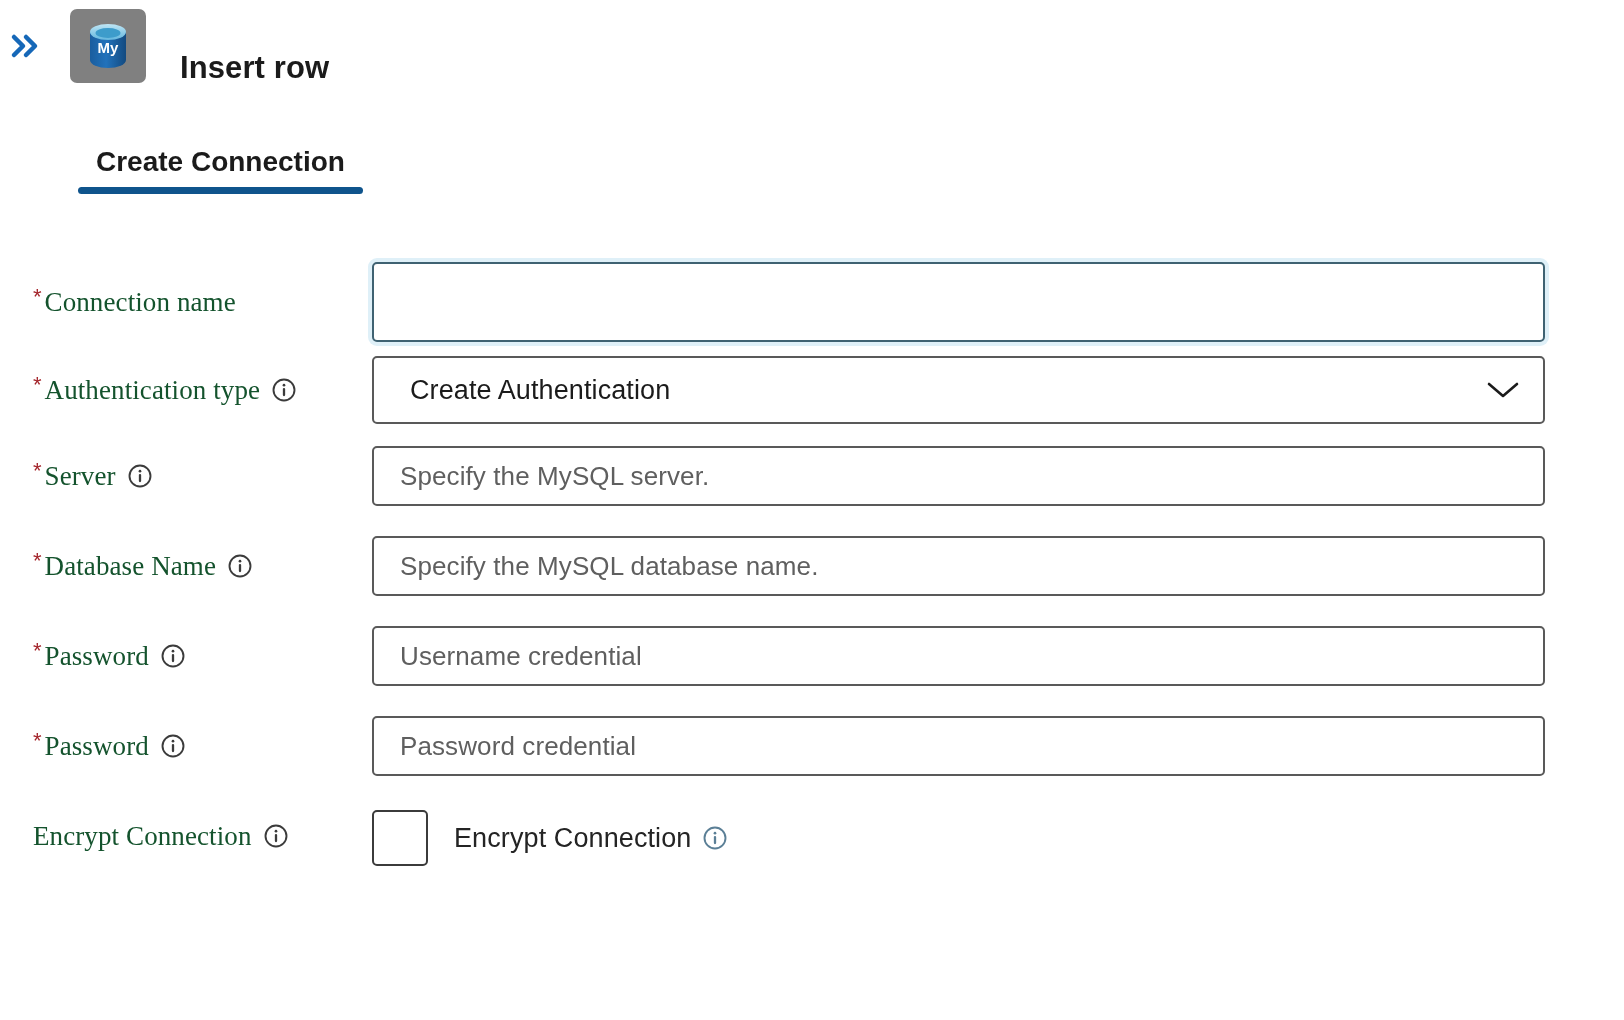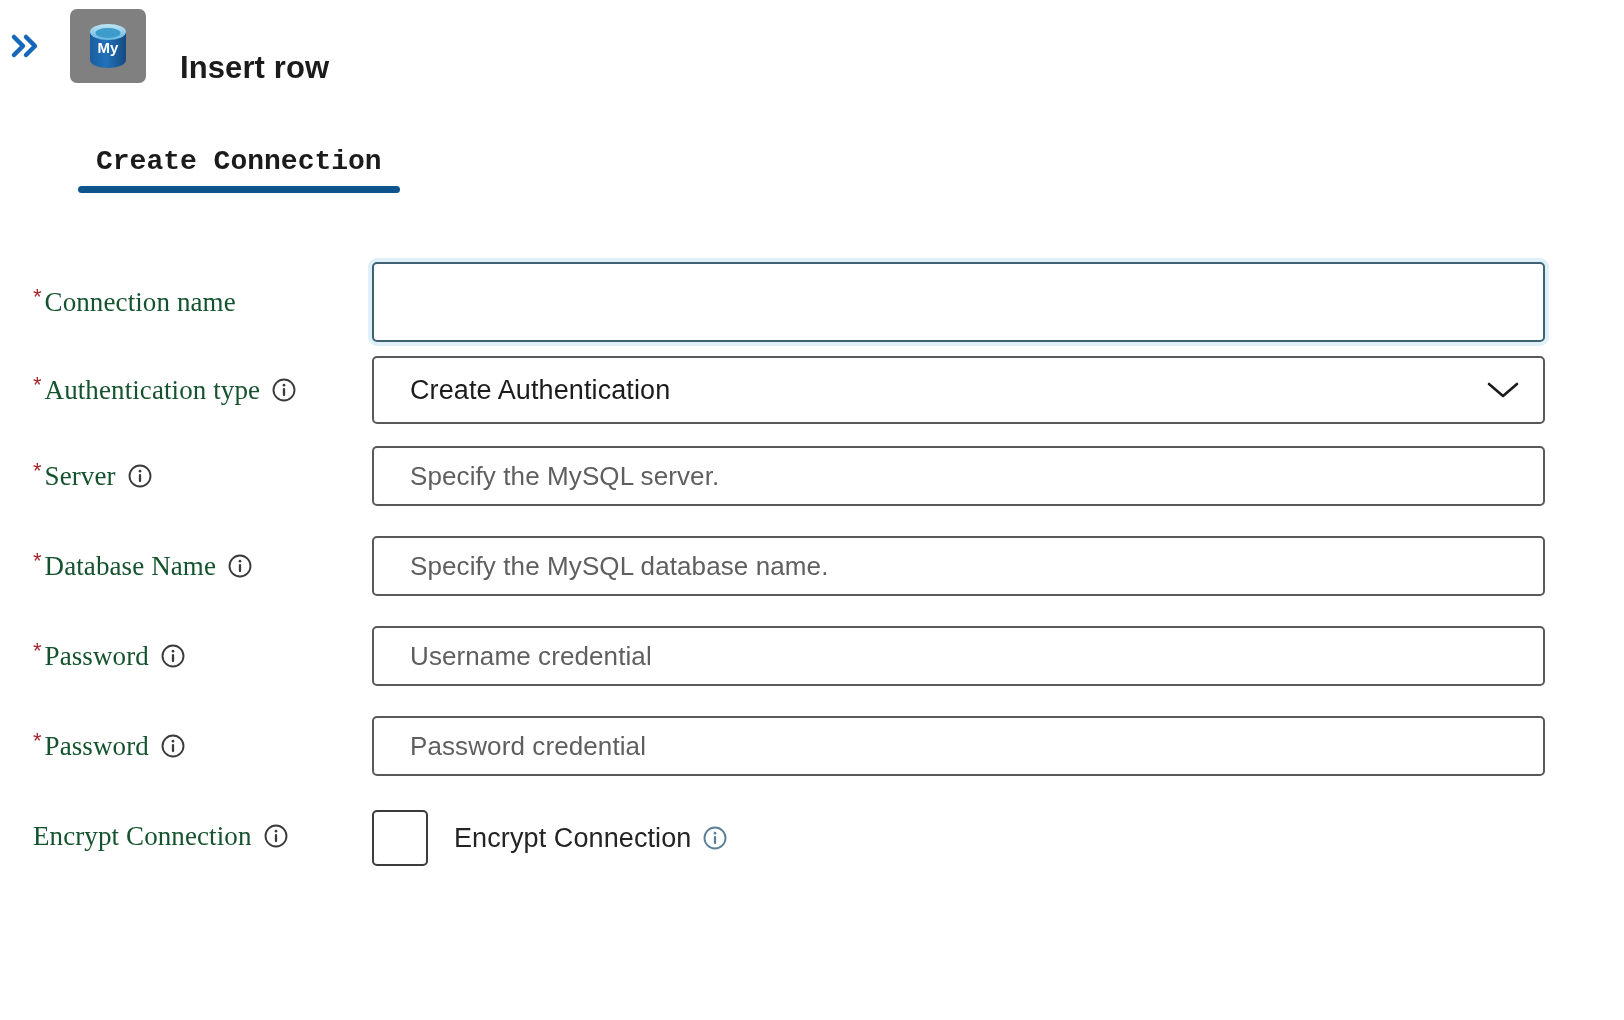--- a/index.html
+++ b/index.html
@@ -59,21 +59,20 @@
     margin-top: 44px;
   }
 
   
   .tabstrip {
     position: absolute;
     left: 78px;
     top: 140px;
     display: flex;
     align-items: flex-end;
-    font-family: Liberation Mono, monospace;
   }
   .tab {
     padding: 6px 18px 16px 18px;
     font-size: 28px;
     font-weight: 600;
     color: #1b1b1b;
     cursor: pointer;
     position: relative;
     white-space: nowrap;
   }
@@ -140,21 +139,21 @@
   .textbox {
     box-sizing: border-box;
     width: 100%;
     height: 60px;
     border: 2px solid #595959;
     border-radius: 5px;
     background: #ffffff;
     font-family: "Liberation Sans", sans-serif;
     font-size: 26px;
     color: #5f5f5f;
-    padding: 0 36px;
+    padding: 0 26px;
     display: flex;
     align-items: center;
     letter-spacing: 0.1px;
   }
   .textbox.focused {
     height: 80px;
     border: 2px solid #3f6272;
     box-shadow: 0 0 0 4px #dff0f8;
     color: #242424;
   }

